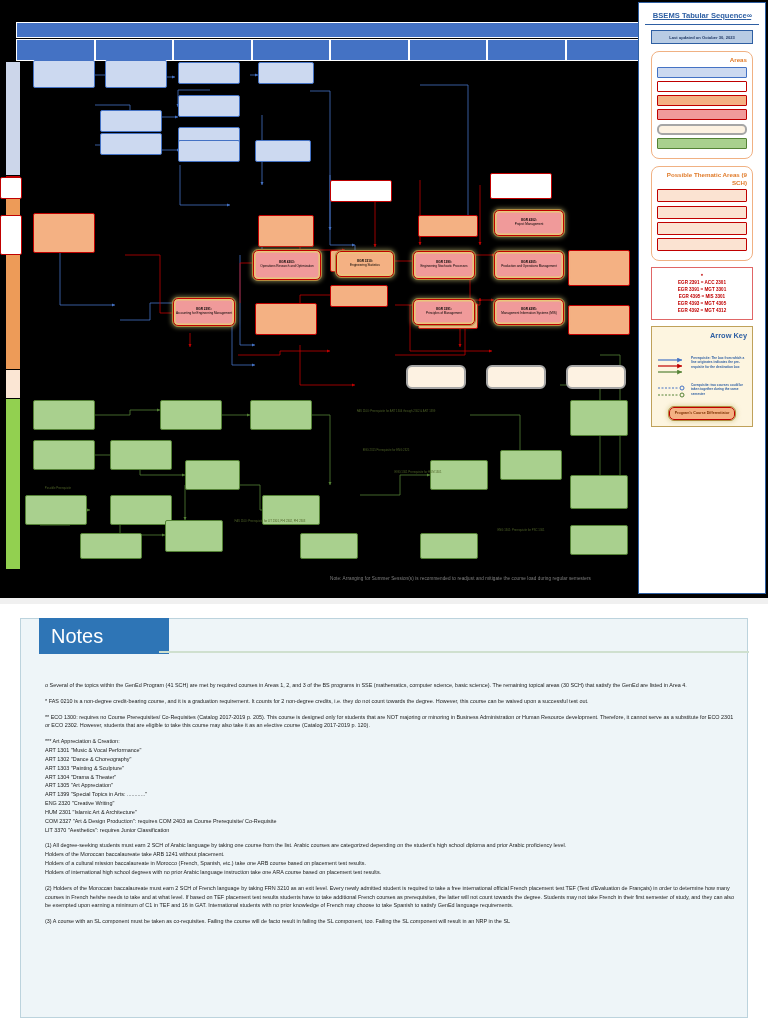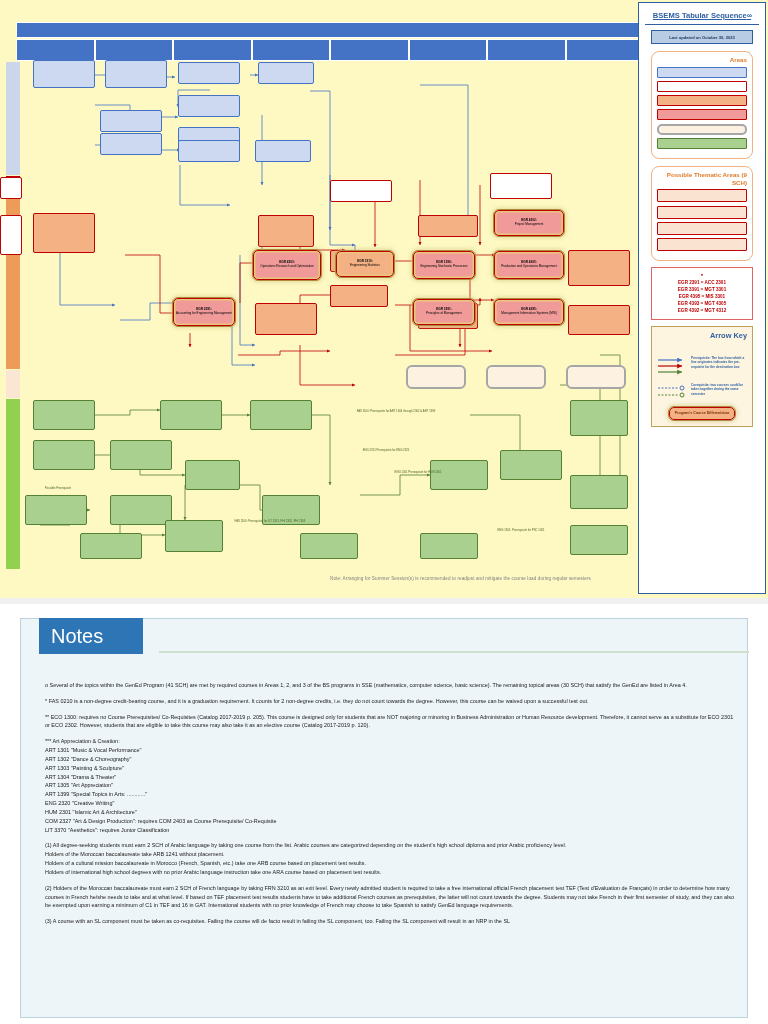--- a/index.html
+++ b/index.html
@@ -8,21 +8,21 @@
     background: #f0f0f0;
     font-family: "Liberation Sans", sans-serif;
     overflow: hidden;
     position: relative;
   }
 
   
   #diagram-page {
     position: absolute; left: 0; top: 0;
     width: 768px; height: 598px;
-    background: #fef9c3;
+    background: #000000;
     overflow: hidden;
   }
 
   
   .hdr-top { position: absolute; left: 16px; top: 22px; width: 628px; height: 16px;
              background: #4472c4; border: 1px solid #ffffff; }
   .hdr-row { position: absolute; left: 16px; top: 39px; width: 628px; height: 22px; display: flex; }
   .hdr-cell { flex: 1; background: #4472c4; border: 1px solid #ffffff; }
 
   
@@ -134,21 +134,21 @@
   #notes-page {
     position: absolute; left: 0; top: 604px;
     width: 768px; height: 420px;
     background: #ffffff;
   }
   .notes-card {
     position: absolute; left: 20px; top: 14px; width: 728px; height: 400px;
     background: #eef5f8; border: 1px solid #bcd3dd;
   }
   .notes-badge {
-    position: absolute; left: 18px; top: -1px; width: 104px; height: 36px;
+    position: absolute; left: 18px; top: -1px; width: 130px; height: 36px;
     background: #2e75b6; color: #ffffff; font-size: 20px;
     display: flex; align-items: center; padding-left: 12px;
     font-family: "Liberation Sans", sans-serif;
   }
   .notes-rule { position: absolute; left: 138px; top: 32px; width: 590px; height: 2px; background: #cfe0cf; }
   .notes-body {
     position: absolute; left: 24px; top: 62px; width: 690px;
     font-size: 5.45px; line-height: 1.62; color: #1a1a1a;
   }
   .notes-body p { margin-bottom: 7px; }

